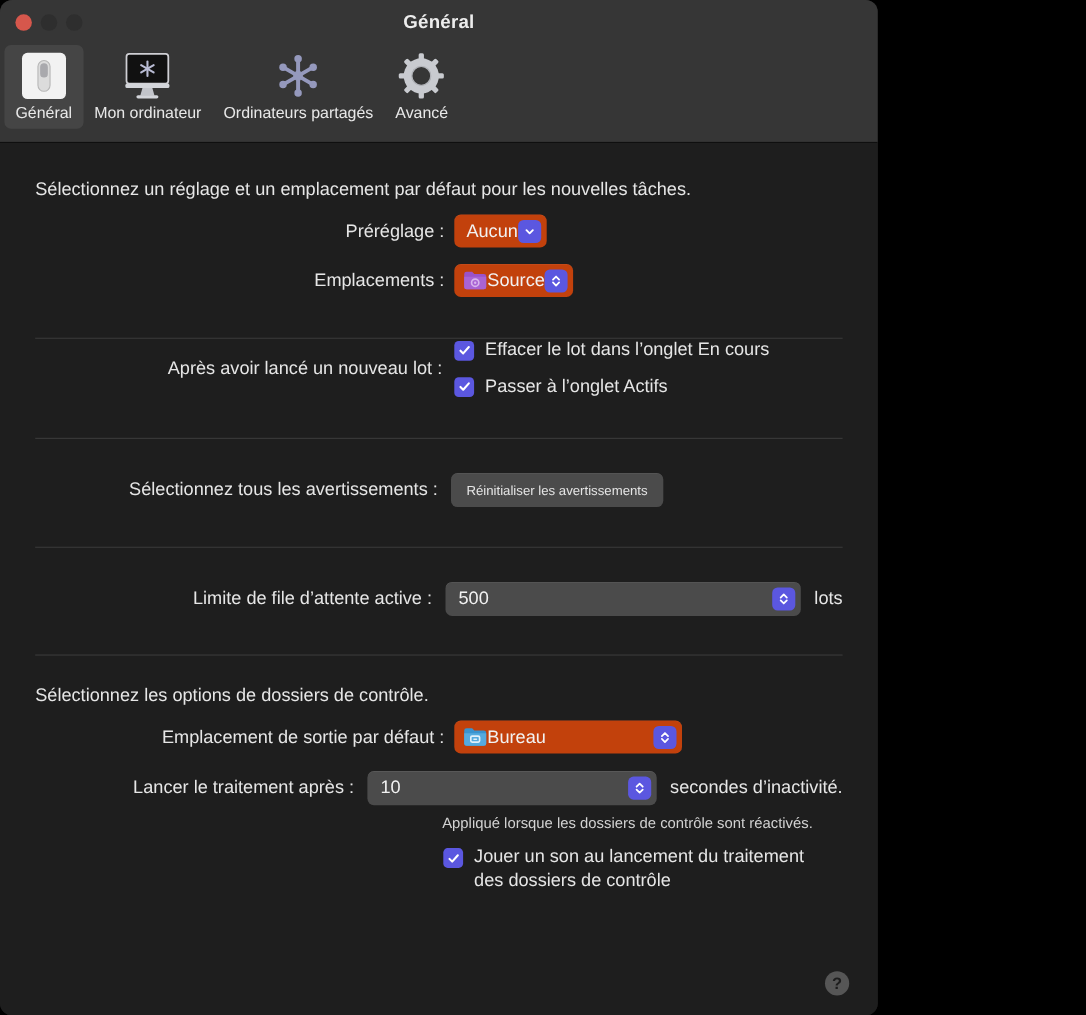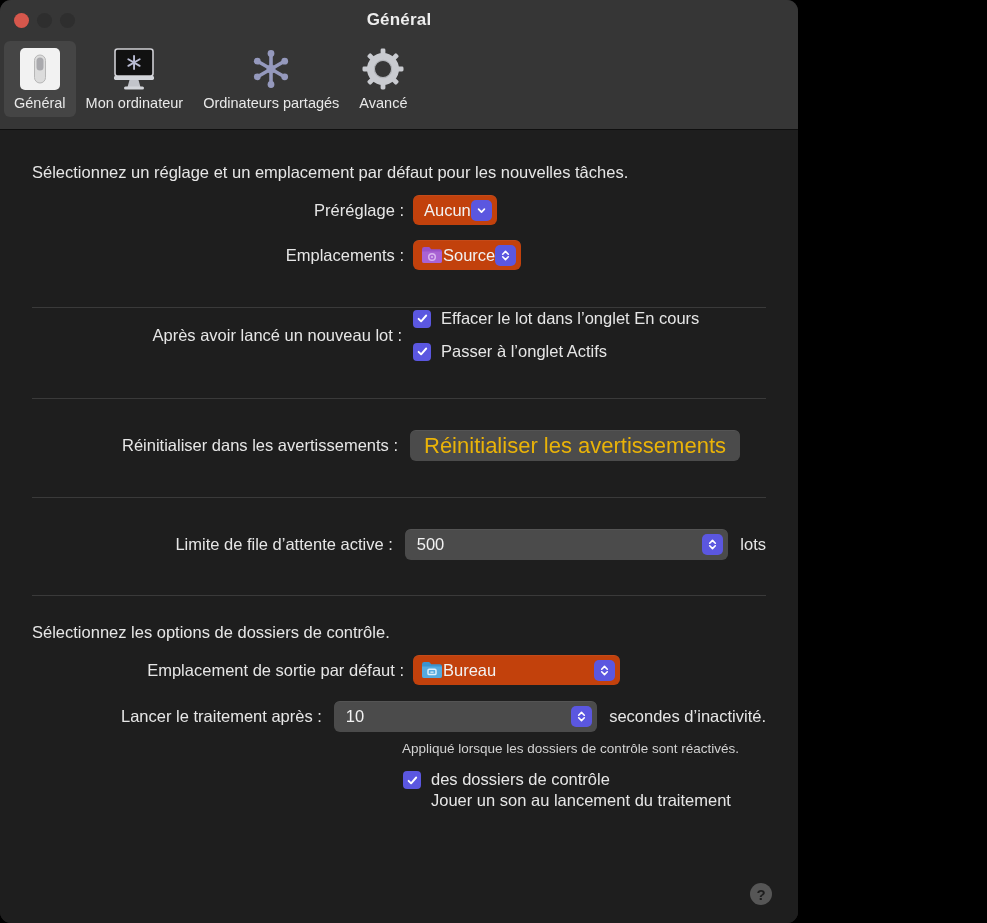--- a/index.html
+++ b/index.html
@@ -158,22 +158,22 @@
 
   
   .push {
     display: inline-flex;
     align-items: center;
     justify-content: center;
     background: #4b4b4b;
     border-radius: 6px;
     height: 31px;
     padding: 0 14px;
-    font-size: 22px;
-    color: #eab308;
+    font-size: 12px;
+    color: #e5e5e5;
     white-space: nowrap;
     box-shadow: 0 0.5px 0 rgba(255,255,255,.10) inset;
   }
 
   
   .combo {
     display: inline-flex;
     align-items: center;
     background: #4b4b4b;
     border-radius: 6px;
@@ -380,21 +380,21 @@
             <span class="check-label" style="margin-left:10px;">Passer à l’onglet Actifs</span>
           </div>
         </div>
       </div>
     </div>
 
     <div class="hr" style="margin-top:36px;"></div>
 
     <div class="sect">
       <div class="row" style="margin-top:31px;">
-        <span class="field-label" style="width:366px;">Réinitialiser dans les avertissements :</span>
+        <span class="field-label" style="width:366px;">Sélectionnez tous les avertissements :</span>
         <span class="push" style="margin-left:12px;">Réinitialiser les avertissements</span>
       </div>
     </div>
 
     <div class="hr" style="margin-top:36px;"></div>
 
     <div class="sect">
       <div class="row" style="margin-top:31px;">
         <span class="field-label" style="width:366px;">Limite de file d’attente active :</span>
         <span class="combo" style="margin-left:12px;width:328px;">
@@ -456,22 +456,22 @@
         <span class="hint">Appliqué lorsque les dossiers de contrôle sont réactivés.</span>
       </div>
 
       <div class="row" style="margin-top:13px;padding-left:371px;align-items:flex-start;">
         <span class="check" style="margin-top:2px;">
           <svg width="13" height="13" viewBox="0 0 13 13">
             <path d="M2.6 6.8 L5.1 9.3 L10.2 3.5" fill="none" stroke="#fff" stroke-width="1.9" stroke-linecap="round" stroke-linejoin="round"></path>
           </svg>
         </span>
         <span style="margin-left:10px;">
+          <span class="check-label" style="display:block;">Jouer un son au lancement du traitement</span>
           <span class="check-label" style="display:block;">des dossiers de contrôle</span>
-          <span class="check-label" style="display:block;">Jouer un son au lancement du traitement</span>
         </span>
       </div>
     </div>
 
     <div id="help">?</div>
   </div>
 
 </div>
 
 </body></html>

